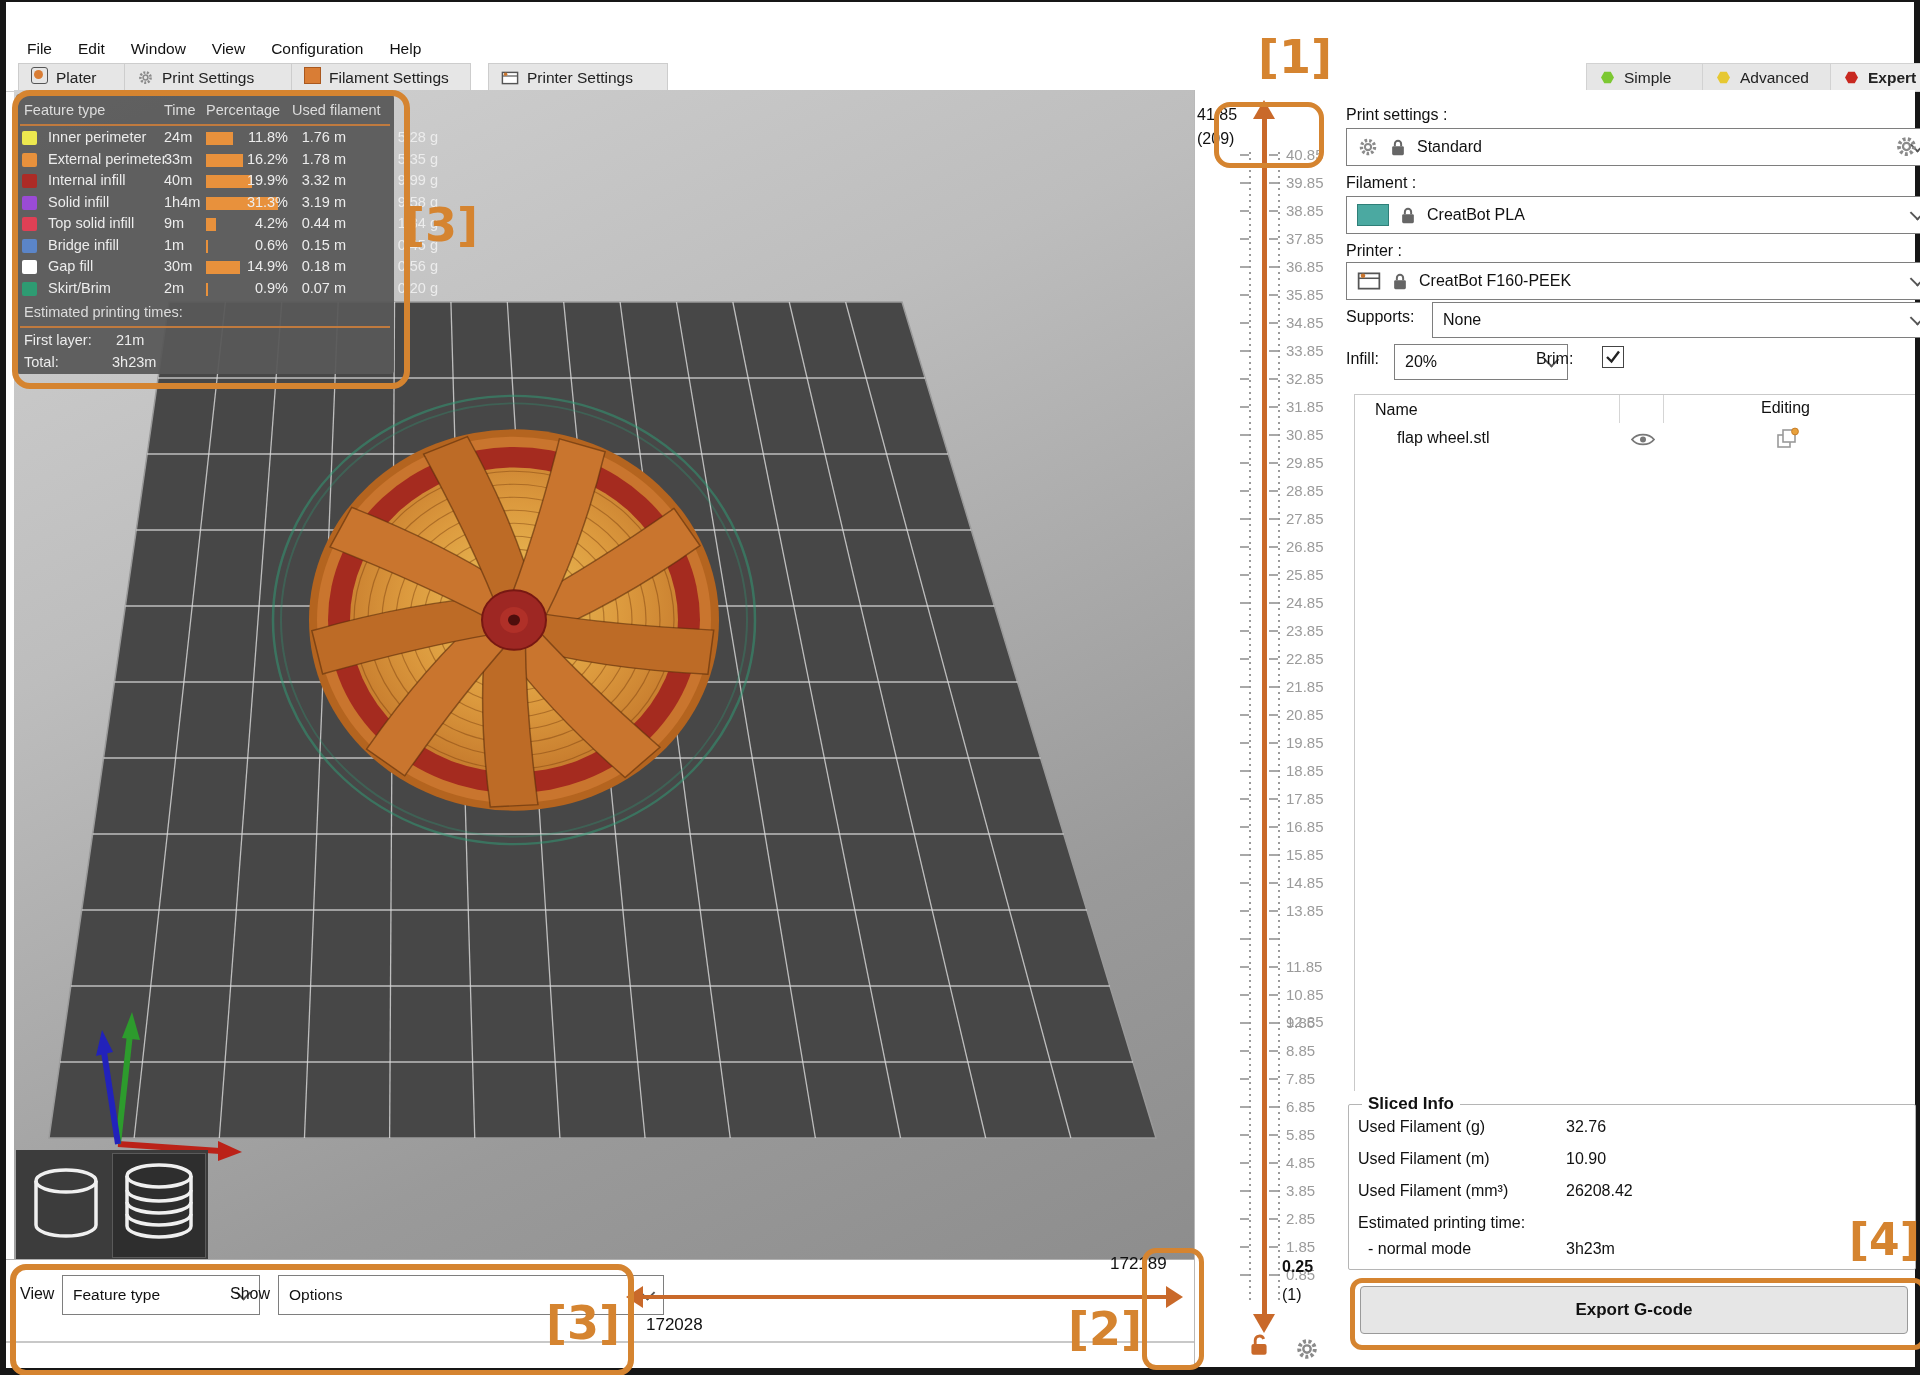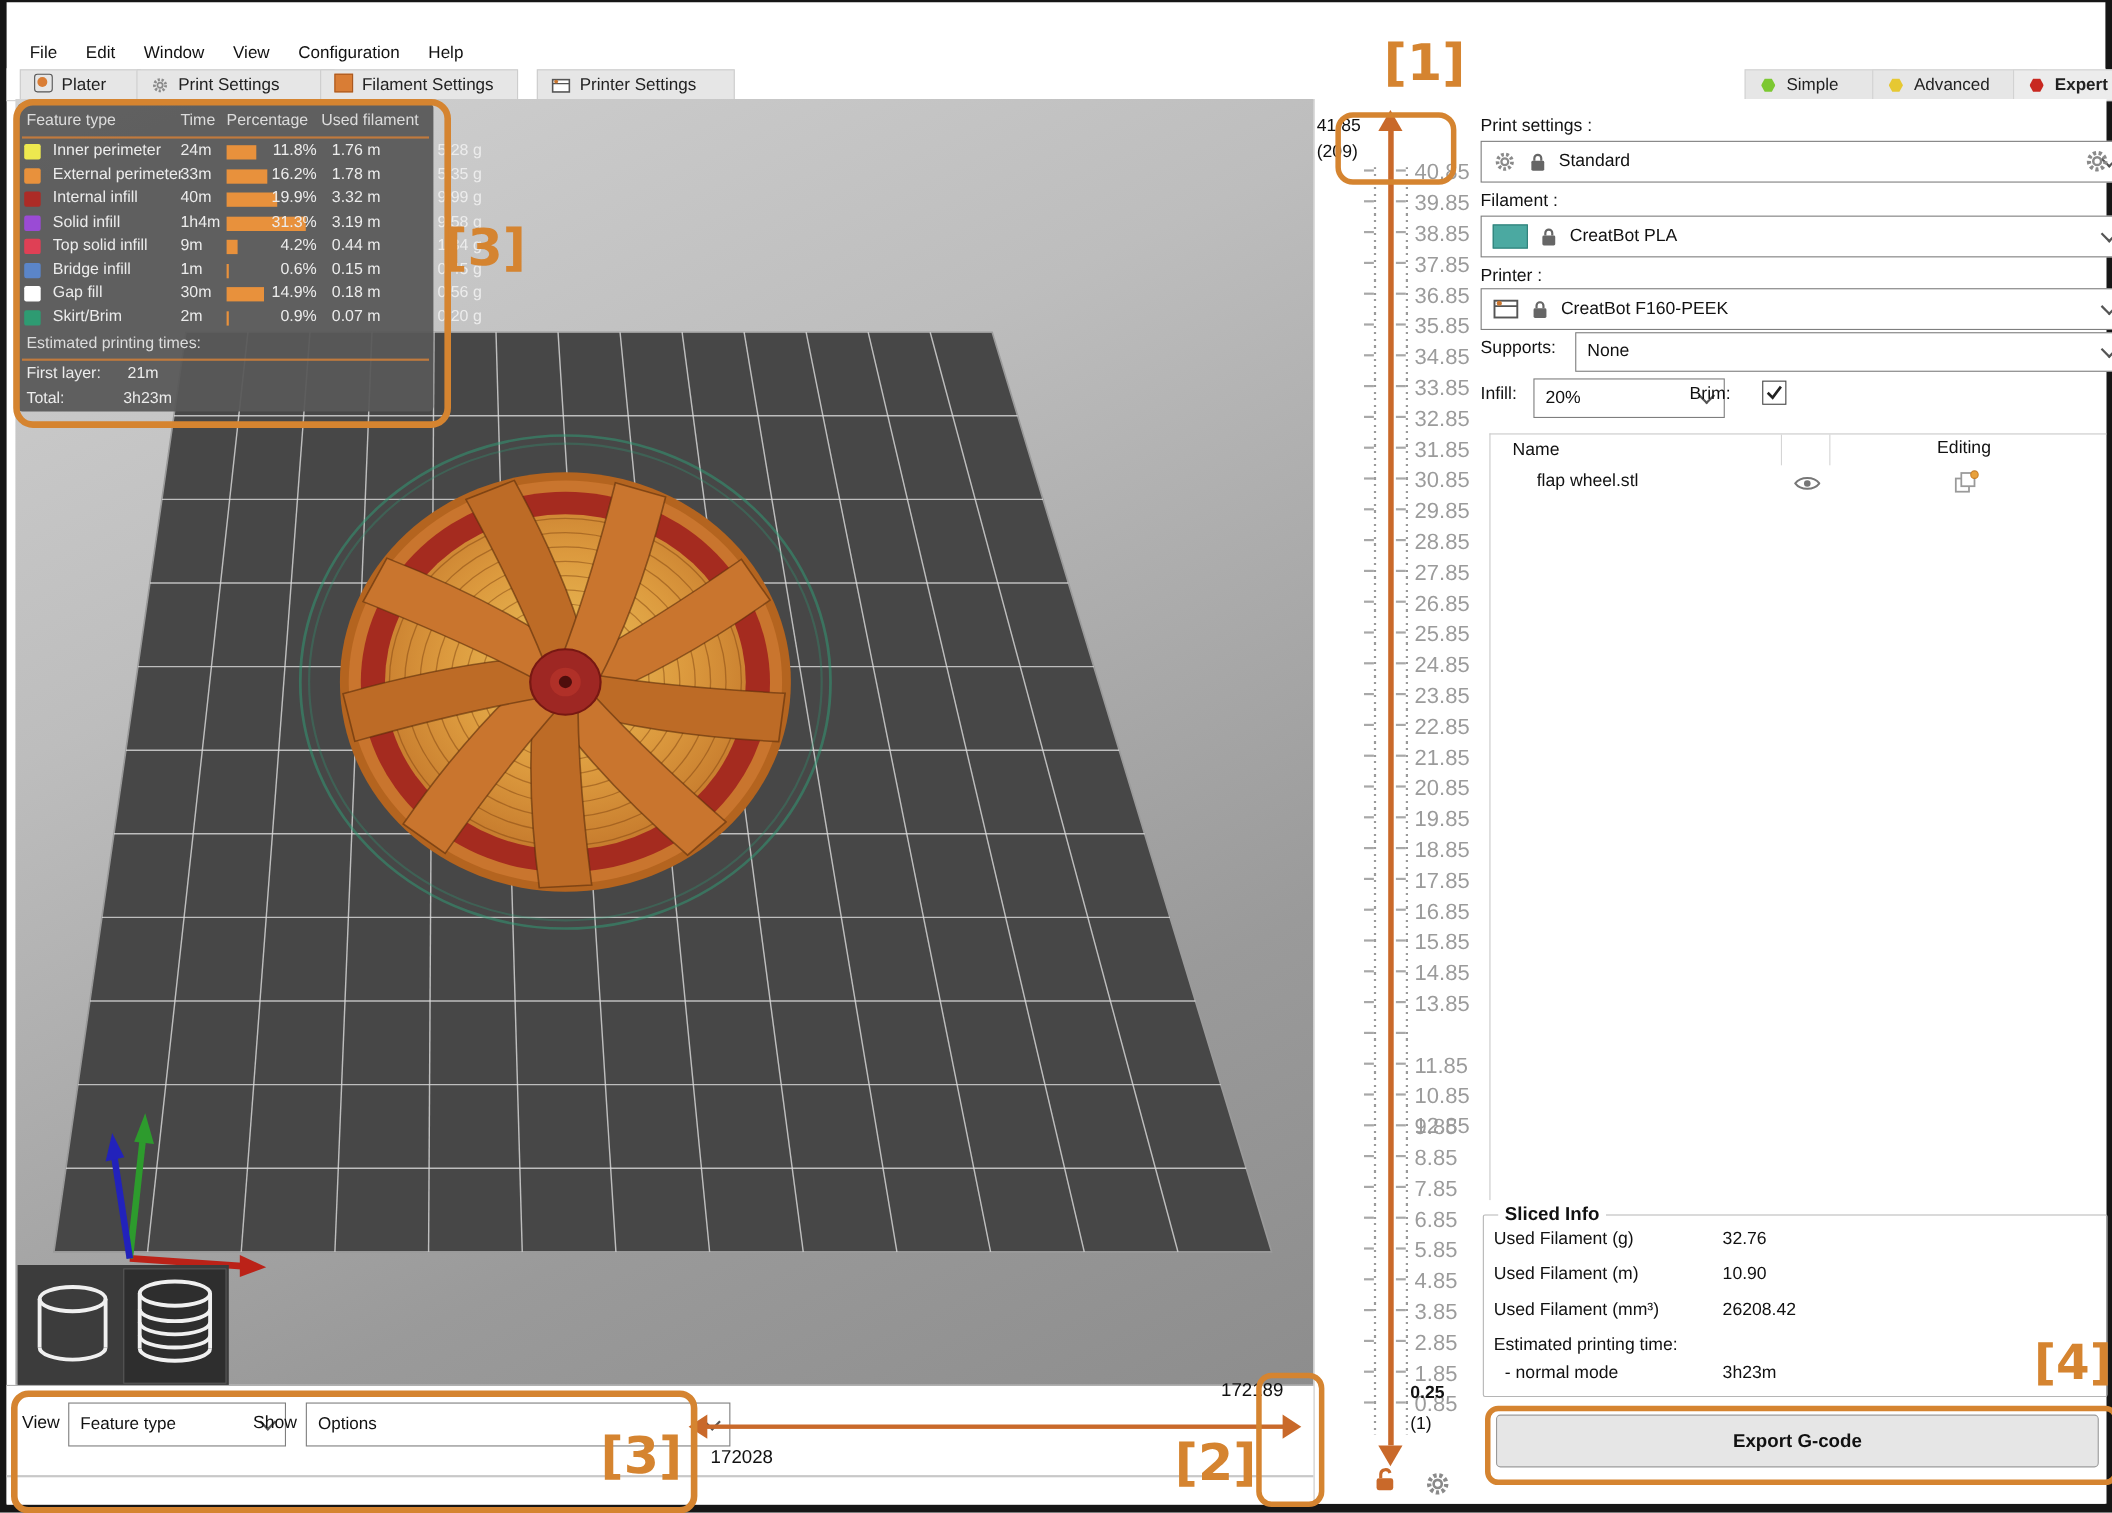--- a/index.html
+++ b/index.html
@@ -30,21 +30,21 @@
   .ftime{position:absolute;left:148px;top:1px;}
   .fbar{position:absolute;left:190px;top:4px;height:13px;background:#e8913c;}
   .fpct{position:absolute;left:216px;top:1px;width:56px;text-align:right;}
   .fm{position:absolute;left:276px;top:1px;width:54px;text-align:right;}
   .fg{position:absolute;left:330px;top:1px;width:44px;text-align:right;margin-left:48px;}
   
   .rightbg{left:1188px;top:88px;width:720px;height:1277px;background:#fff;border-left:1px solid #b9b9b9;}
   .plabel{font-size:16px;color:#111;}
   .combo{border:1.5px solid #7e7e7e;background:#fff;display:flex;align-items:center;gap:10px;padding:0 34px 0 10px;font-size:16px;color:#111;cursor:pointer;}
   .chev{position:absolute;right:10px;top:50%;width:9px;height:9px;border-right:2px solid #555;border-bottom:2px solid #555;transform:translateY(-70%) rotate(45deg);}
-  .ticklab{position:absolute;left:1280px;width:50px;font-size:20px;color:#9b9b9b;}
+  .ticklab{position:absolute;left:1280px;width:50px;font-size:15px;color:#9b9b9b;}
   .tickdash{position:absolute;width:9px;height:2px;background:#a8a8a8;}
   .dotline{position:absolute;width:2px;background-image:repeating-linear-gradient(to bottom,#9a9a9a 0 2px,transparent 2px 6px);}
   .annrect{position:absolute;border:6px solid #d58430;border-radius:18px;pointer-events:none;z-index:30;}
   .anntext{position:absolute;color:#d58430;font-size:46px;font-weight:600;z-index:30;pointer-events:none;font-family:"DejaVu Sans",sans-serif;}
   .bottombar{left:0;top:1257px;width:1188px;height:108px;background:#fff;border-top:1.5px solid #b0b0b0;}
   .blabel{font-size:16px;color:#111;}
   .slittle{font-size:17px;color:#111;}
   .exportbtn{left:1354px;top:1284px;width:546px;height:46px;background:#e6e6e6;border:1.5px solid #9a9a9a;border-radius:4px;
     display:flex;align-items:center;justify-content:center;font-size:17px;font-weight:bold;color:#111;cursor:pointer;}
   .fieldset{left:1342px;top:1102px;width:566px;height:164px;border:1px solid #b5b5b5;border-radius:2px;}

